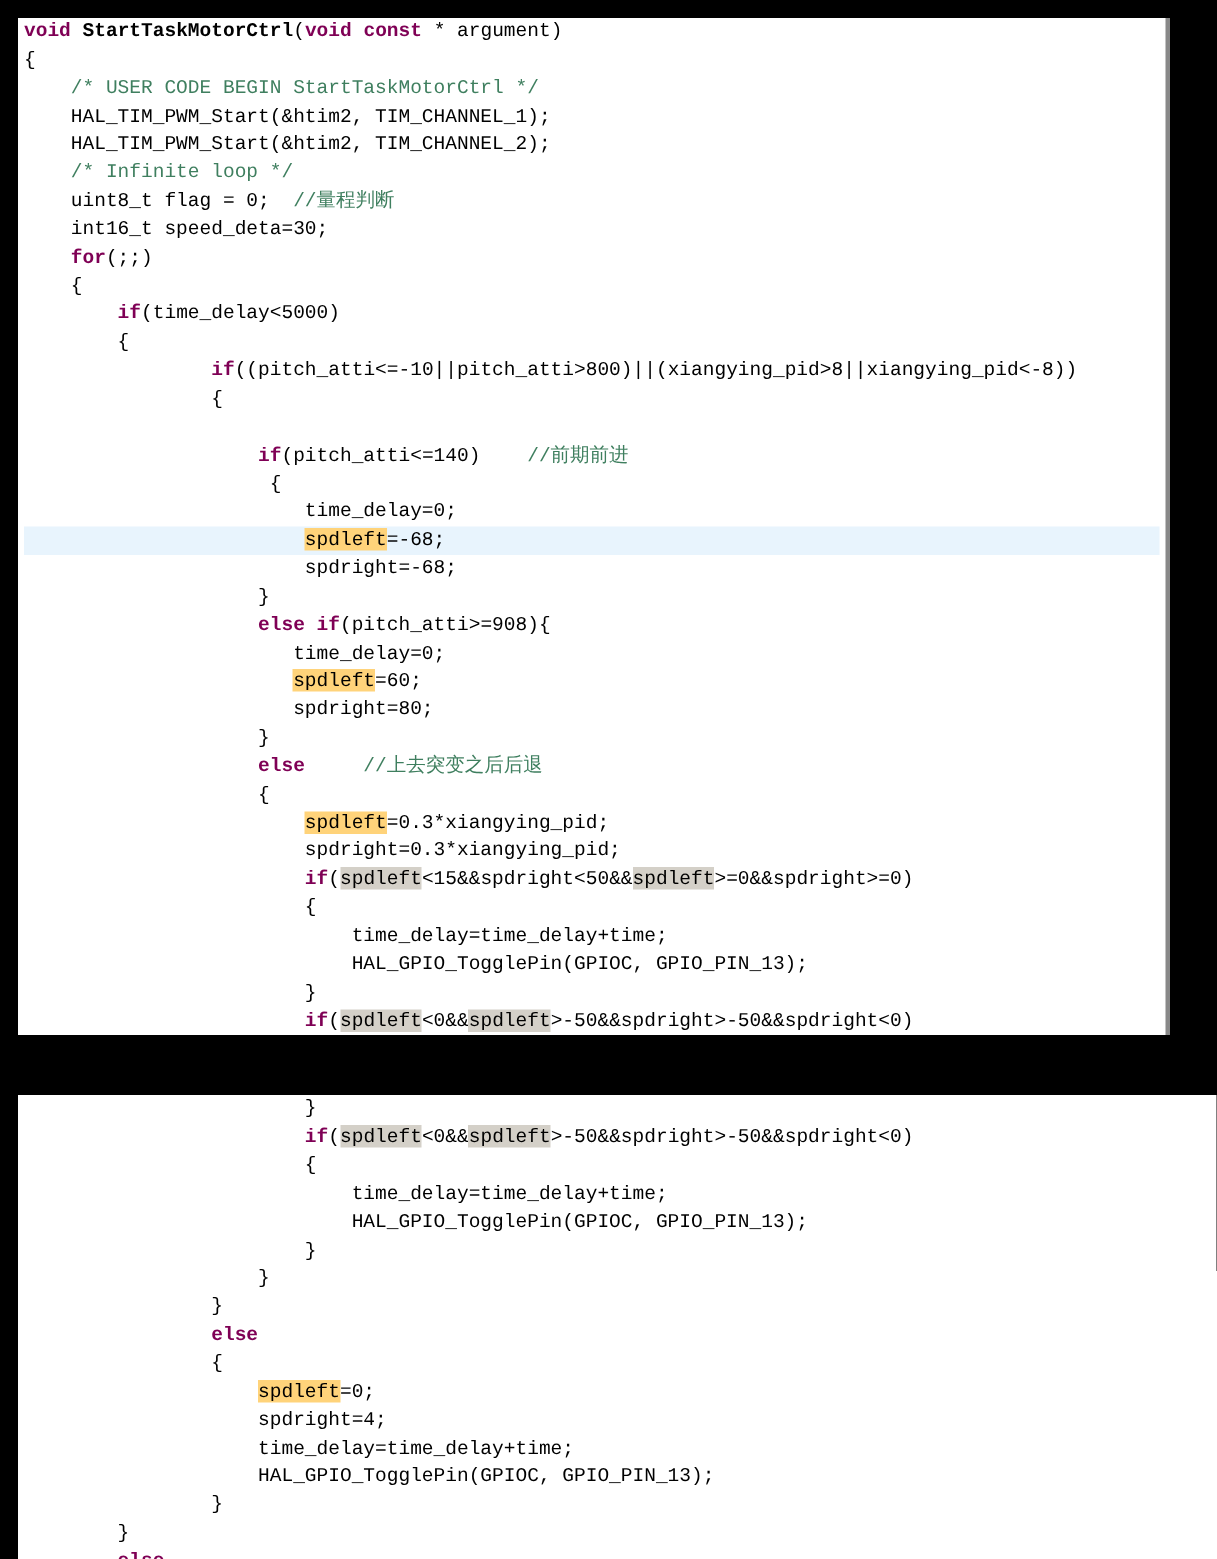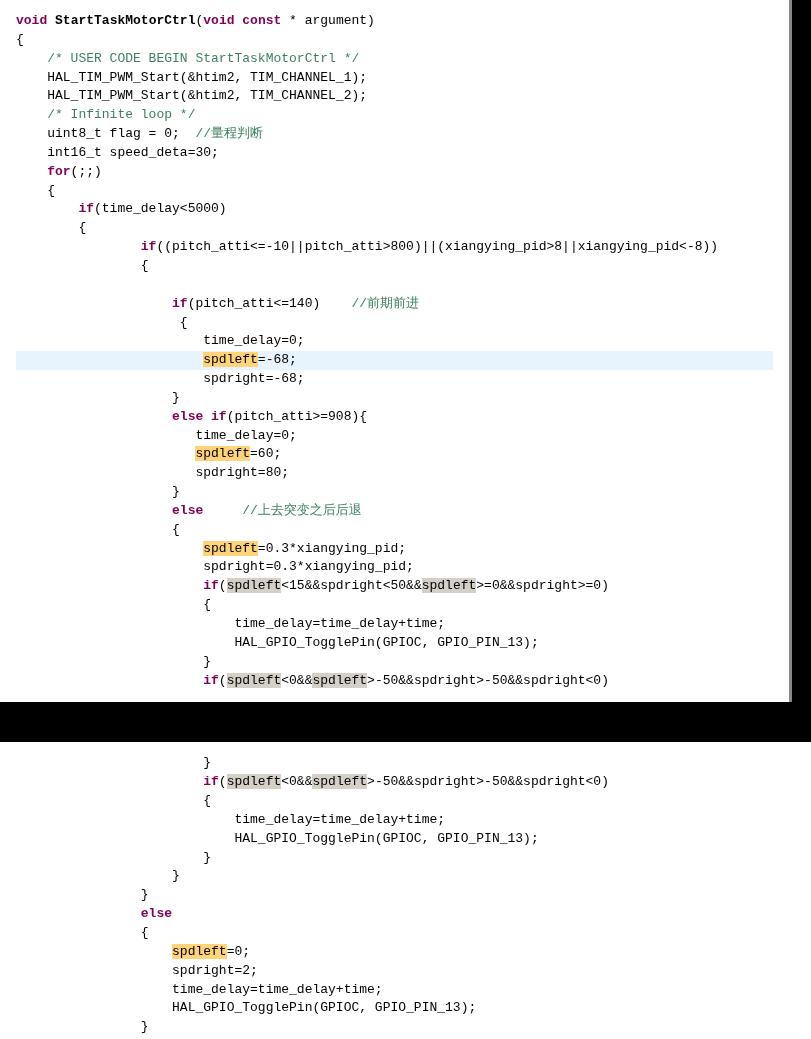--- a/index.html
+++ b/index.html
@@ -6,22 +6,22 @@
     margin: 0;
     padding: 0;
     background: #000;
     font-family: Consolas, "Courier New", monospace;
     font-size: 13px;
     line-height: 1.4;
     width: 811px;
   }
   .block {
     background: #fff;
-    margin: 0;
-    padding: 12px;
+    margin: 12px;
+    padding: 0;
     overflow: hidden;
   }
   .block1 { width: 765px; border-right: 3px solid #888; margin-bottom: 40px;}
   .block2 { width: 811px; }
   pre {
     margin: 0;
     padding: 0 4px;
     font-family: Consolas, "Courier New", monospace;
     font-size: 13px;
     line-height: 1.45;
@@ -86,21 +86,21 @@
 <span class="kw">                        if</span><span>(</span><span class="hlGrey">spdleft</span><span>&lt;0&amp;&amp;</span><span class="hlGrey">spdleft</span><span>&gt;-50&amp;&amp;spdright&gt;-50&amp;&amp;spdright&lt;0)</span>
 <span>                        {</span>
 <span>                            time_delay=time_delay+time;</span>
 <span>                            HAL_GPIO_TogglePin(GPIOC, GPIO_PIN_13);</span>
 <span>                        }</span>
 <span>                    }</span>
 <span>                }</span>
 <span class="kw">                else</span>
 <span>                {</span>
 <span>                    </span><span class="hlYellow">spdleft</span><span>=0;</span>
-<span>                    spdright=2;</span>
+<span>                    spdright=4;</span>
 <span>                    time_delay=time_delay+time;</span>
 <span>                    HAL_GPIO_TogglePin(GPIOC, GPIO_PIN_13);</span>
 <span>                }</span>
 <span>        }</span>
 <span class="kw">        else</span>
 
 
 
 
 

